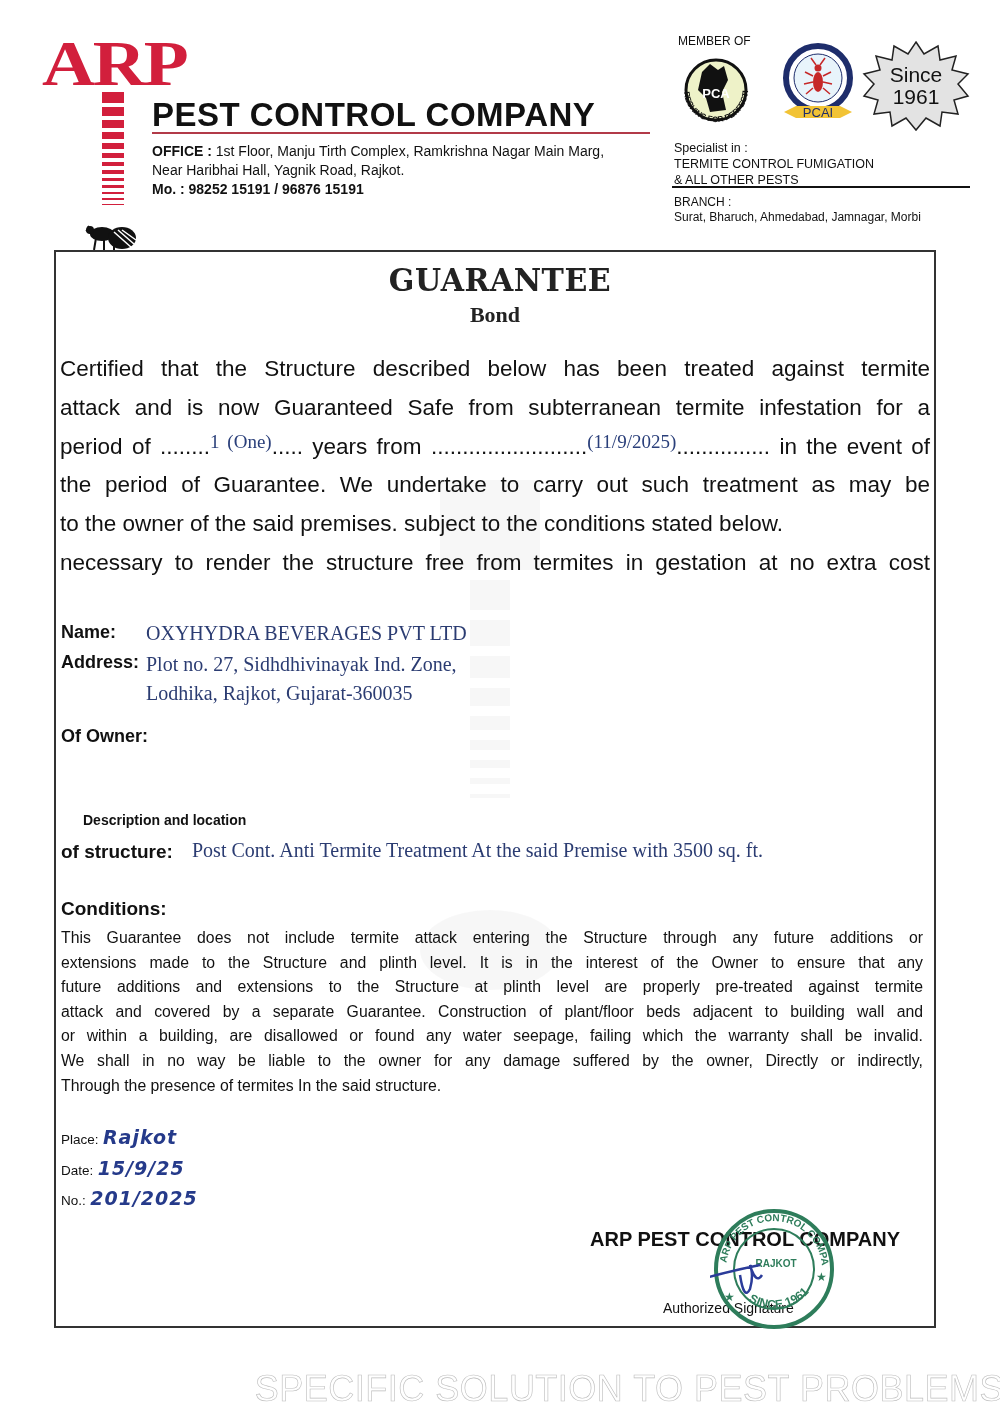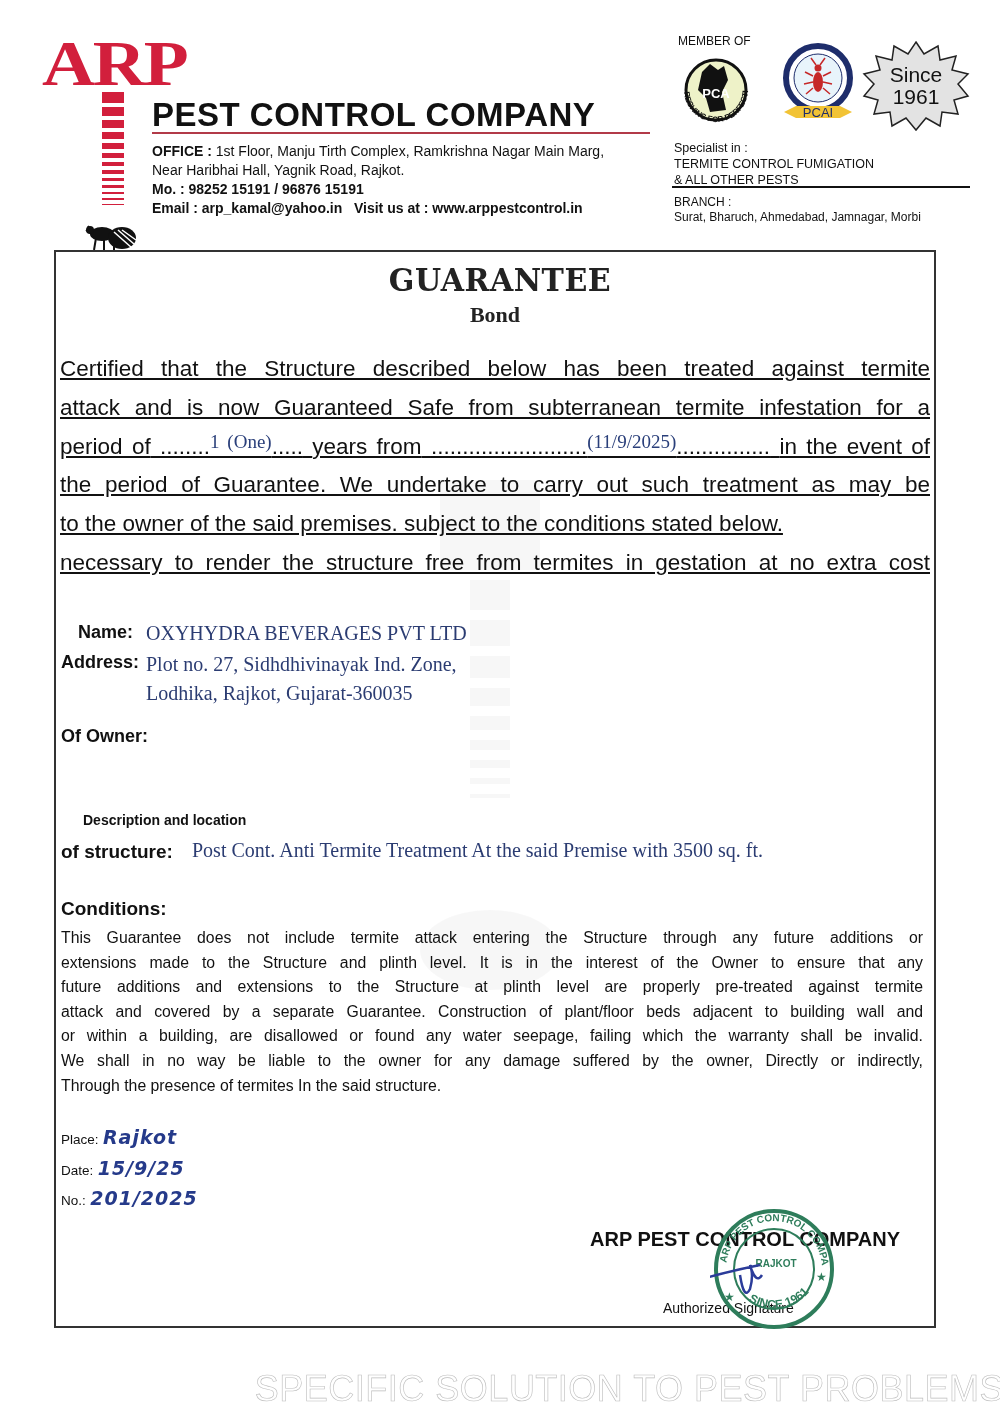--- a/index.html
+++ b/index.html
@@ -27,21 +27,21 @@
   .branch { left: 674px; top: 195px; font-size: 12px; line-height: 15px; color: #111; }
 
   
   .main-box { left: 54px; top: 250px; width: 882px; height: 1078px; border: 2px solid #333; box-sizing: border-box; }
   .watermark { left: 380px; top: 480px; width: 220px; height: 530px; opacity: 0.06; }
 
   .g-title { left: 0; width: 1000px; top: 262px; text-align: center; font-family: "DejaVu Serif", serif; font-weight: bold; font-size: 30px; letter-spacing: 0.5px; color: #222; transform: scaleY(1.05); }
   .g-sub { left: 0; width: 990px; top: 302px; text-align: center; font-family: "Liberation Serif", serif; font-weight: bold; font-size: 22px; color: #222; }
 
   .para { left: 60px; top: 350px; width: 870px; font-family: "Liberation Sans", sans-serif; font-size: 22.5px; line-height: 38.8px; text-align: justify; color: #111; }
-  .para .line { display: block; text-align: justify; text-align-last: justify; white-space: nowrap; height: 38.8px; text-decoration: underline; }
+  .para .line { display: block; text-align: justify; text-align-last: justify; white-space: nowrap; height: 38.8px; }
   .para .last { text-align-last: left; }
   .fill { font-family: "Liberation Serif", serif; color: #2a3f7a; font-size: 19px; position: relative; top: -6px; }
   .dots { letter-spacing: 0px; }
 
   .field-label { font-weight: bold; font-size: 18px; color: #111; }
   .field-val { font-family: "Liberation Serif", serif; font-size: 20px; color: #2b3c72; }
 
   .cond-head { left: 61px; top: 898px; font-weight: bold; font-size: 19px; }
   .cond-text { left: 61px; top: 926px; width: 862px; font-size: 15.8px; line-height: 24.6px; text-align: justify; color: #111; }
   .cond-text span { display:block; text-align: justify; text-align-last: justify; white-space: nowrap; height: 24.6px; }
@@ -82,21 +82,20 @@
   <path d="M8 8 L12 14 M6 12 L12 16 M16 20 L14 32 M24 22 L24 34 M34 28 L34 34" stroke="#111" stroke-width="2"></path>
   <circle cx="10" cy="12" r="4" fill="#111"></circle>
 </svg>
 
 <div class="abs company-title">PEST CONTROL COMPANY</div>
 <div class="abs title-rule"></div>
 <div class="abs office">
   <div><b>OFFICE :</b> <span>1st Floor, Manju Tirth Complex, Ramkrishna Nagar Main Marg,</span></div>
   <div>Near Haribhai Hall, Yagnik Road, Rajkot.</div>
   <div><b>Mo. : 98252 15191 / 96876 15191</b></div>
-  <div><b><span>Email :</span> <span>arp_kamal@yahoo.in</span>&nbsp;&nbsp;&nbsp;<span>Visit us at :</span> <span>www.arppestcontrol.in</span></b></div>
 </div>
 
 <div class="abs member">MEMBER OF</div>
 <svg class="abs pca-logo" viewBox="0 0 92 82">
   <circle cx="46" cy="40" r="30" fill="#eef2c8" stroke="#111" stroke-width="3"></circle>
   <path d="M32 22 L40 14 L48 20 L54 16 L58 30 L52 42 L56 60 L40 62 L36 48 L28 40 Z" fill="#111"></path>
   <text x="46" y="48" text-anchor="middle" font-size="13" font-weight="bold" fill="#fff" font-family="Liberation Sans, sans-serif">PCA</text>
   <path id="pcaArc" d="M14 40 A32 32 0 0 0 78 40" fill="none"></path>
   <text font-size="8" font-weight="bold" fill="#111" font-family="Liberation Sans, sans-serif"><textPath href="#pcaArc" startOffset="2%">RECHING FOR PERFECTION</textPath></text>
 </svg>
@@ -151,21 +150,21 @@
     <span class="dots">........<span class="fill">1 (One)</span>.....</span>
     <span>years from</span>
     <span class="dots">.........................<span class="fill">(11/9/2025)</span>...............</span>
     <span>in the event of</span>
   </span>
   <span class="line">the period of Guarantee. We undertake to carry out such treatment as may be</span>
   <span class="line last">to the owner of the said premises. subject to the conditions stated  below.</span>
   <span class="line">necessary to render the structure free from termites in gestation at no extra cost</span>
 </div>
 
-<div class="abs" style="left:78px; top:622px;">
+<div class="abs" style="left:61px; top:622px;">
   <span class="field-label">Name:</span>
 </div>
 <div class="abs field-val" style="left:146px; top:622px;">OXYHYDRA BEVERAGES PVT LTD</div>
 <div class="abs" style="left:61px; top:652px;">
   <span class="field-label">Address:</span>
 </div>
 <div class="abs field-val" style="left:146px; top:650px; line-height:29px;">
   <div>Plot no. 27, Sidhdhivinayak Ind. Zone,</div>
   <div>Lodhika, Rajkot, Gujarat-360035</div>
 </div>

